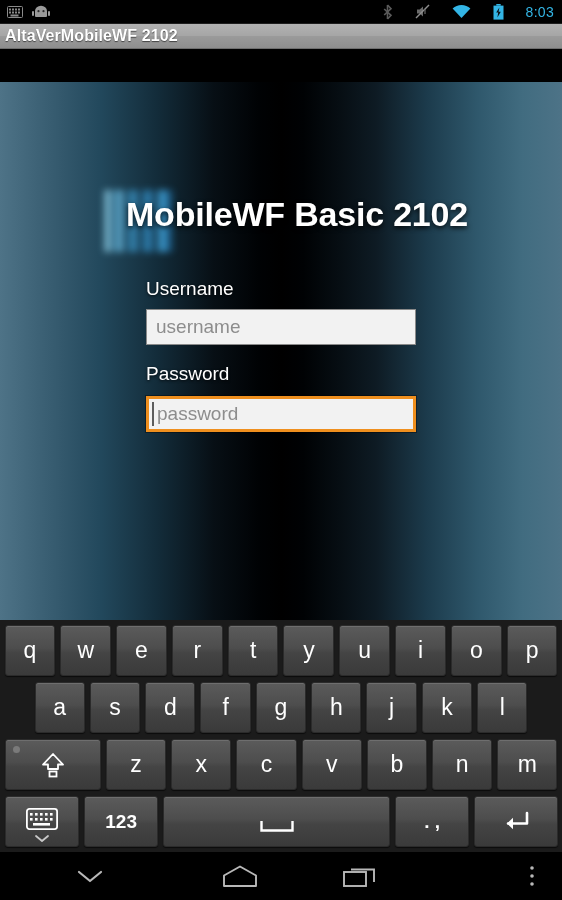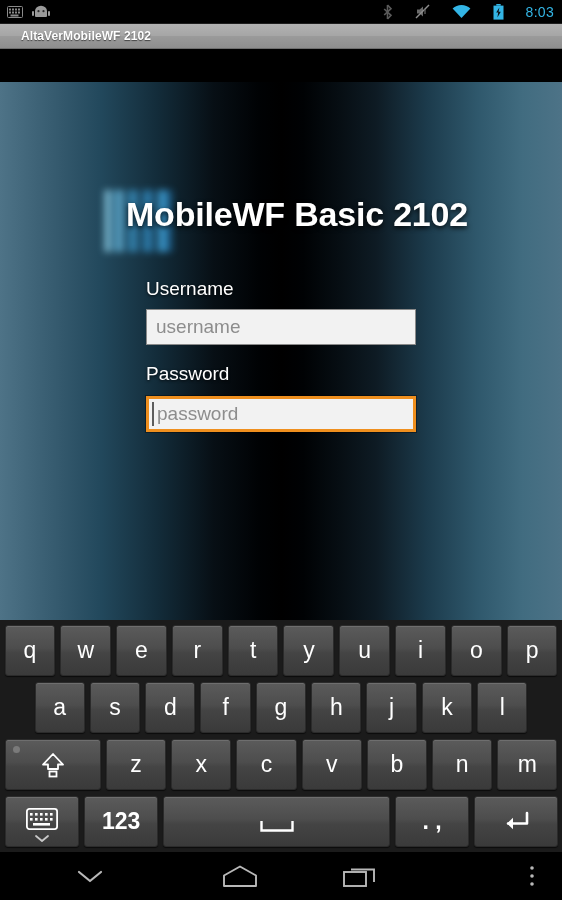--- a/index.html
+++ b/index.html
@@ -23,22 +23,22 @@
   .ic { display: inline-block; line-height: 0; }
 
   
   .titlebar {
     position: absolute; left: 0; top: 24px; width: 562px; height: 25px;
     background: linear-gradient(to bottom, #b2b2b2 0%, #a6a6a6 48%, #9a9a9a 52%, #8e8e8e 100%);
     border-bottom: 1px solid #6e6e6e;
     display: flex; align-items: center;
   }
   .titlebar-text {
-    color: #fff; font-size: 12px; font-weight: bold;
-    padding-left: 21px; text-shadow: 0 1px 1px rgba(0,0,0,.55);
+    color: #fff; font-size: 16px; font-weight: bold;
+    padding-left: 5px; text-shadow: 0 1px 1px rgba(0,0,0,.55);
     letter-spacing: .1px;
   }
 
   
   .blackgap { position: absolute; left: 0; top: 50px; width: 562px; height: 32px; background: #000; }
 
   
   .content {
     position: absolute; left: 0; top: 82px; width: 562px; height: 538px;
     background:
@@ -112,21 +112,21 @@
   .key {
     flex: 1; margin: 0 2.5px; height: 51px;
     background: linear-gradient(to bottom, #5b5b5b 0%, #4d4d4d 45%, #444444 55%, #3a3a3a 100%);
     border: 1px solid #2b2b2b;
     border-radius: 3px;
     box-shadow: inset 0 1px 0 rgba(255,255,255,.12), 0 1px 1px rgba(0,0,0,.6);
     display: flex; align-items: center; justify-content: center;
     color: #ffffff; font-size: 23px;
     position: relative;
   }
-  .key.small { font-size: 23px; font-weight: bold; }
+  .key.small { font-size: 19px; font-weight: bold; }
   .key.wide-shift { flex: 1.62; }
   .key.wide-del   { flex: 1.62; }
   .key.kb-switch  { flex: 1.0; }
   .key.num        { flex: 1.0; }
   .key.space      { flex: 3.1; }
   .key.punct      { flex: 1.0; }
   .key.enter      { flex: 1.12; }
   .shift-dot {
     position: absolute; left: 7px; top: 6px; width: 7px; height: 7px;
     border-radius: 50%; background: #7a7a7a;

